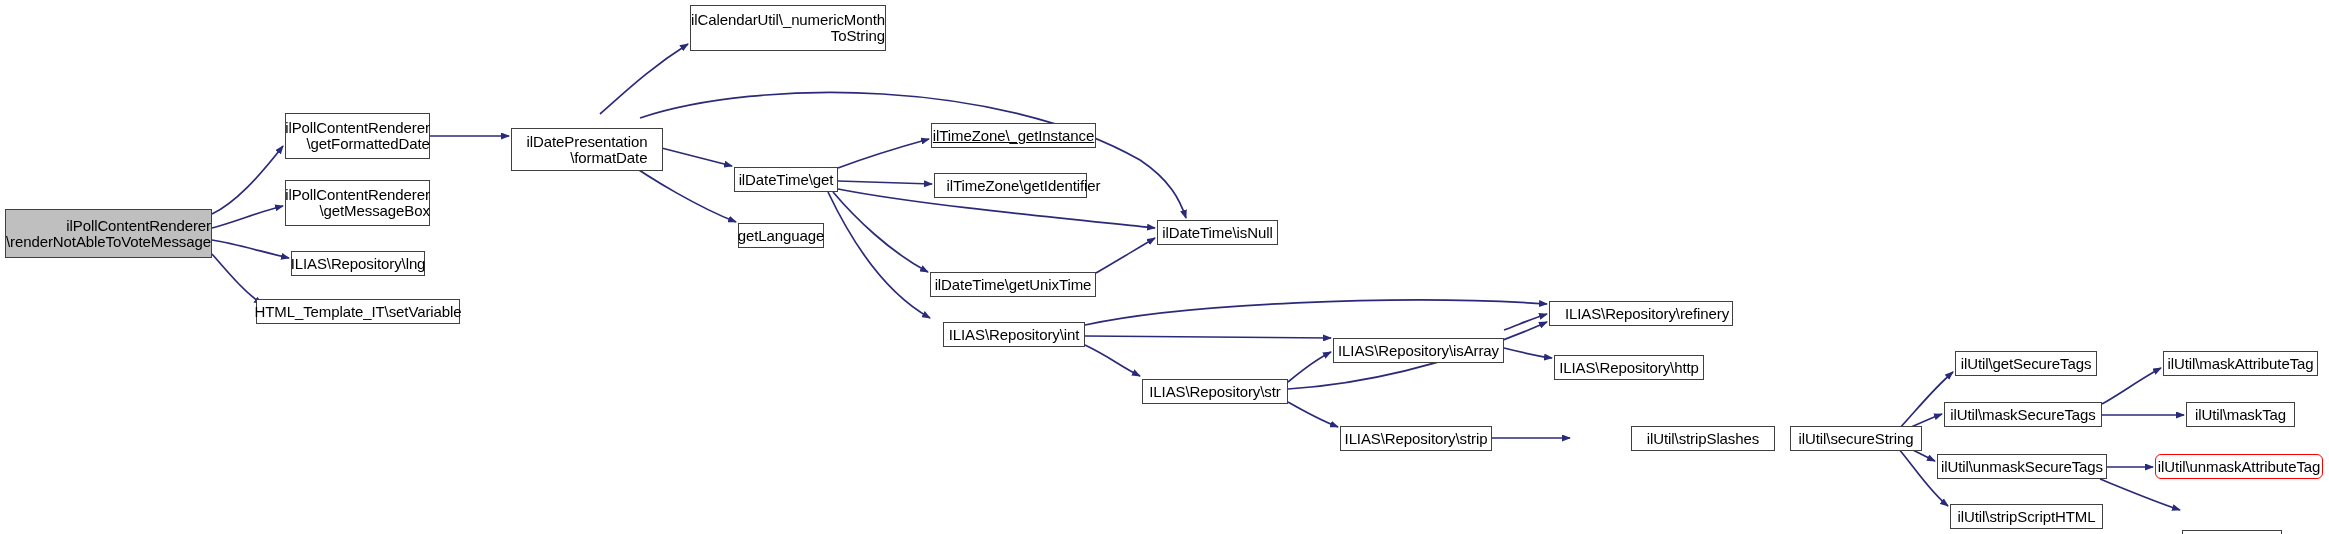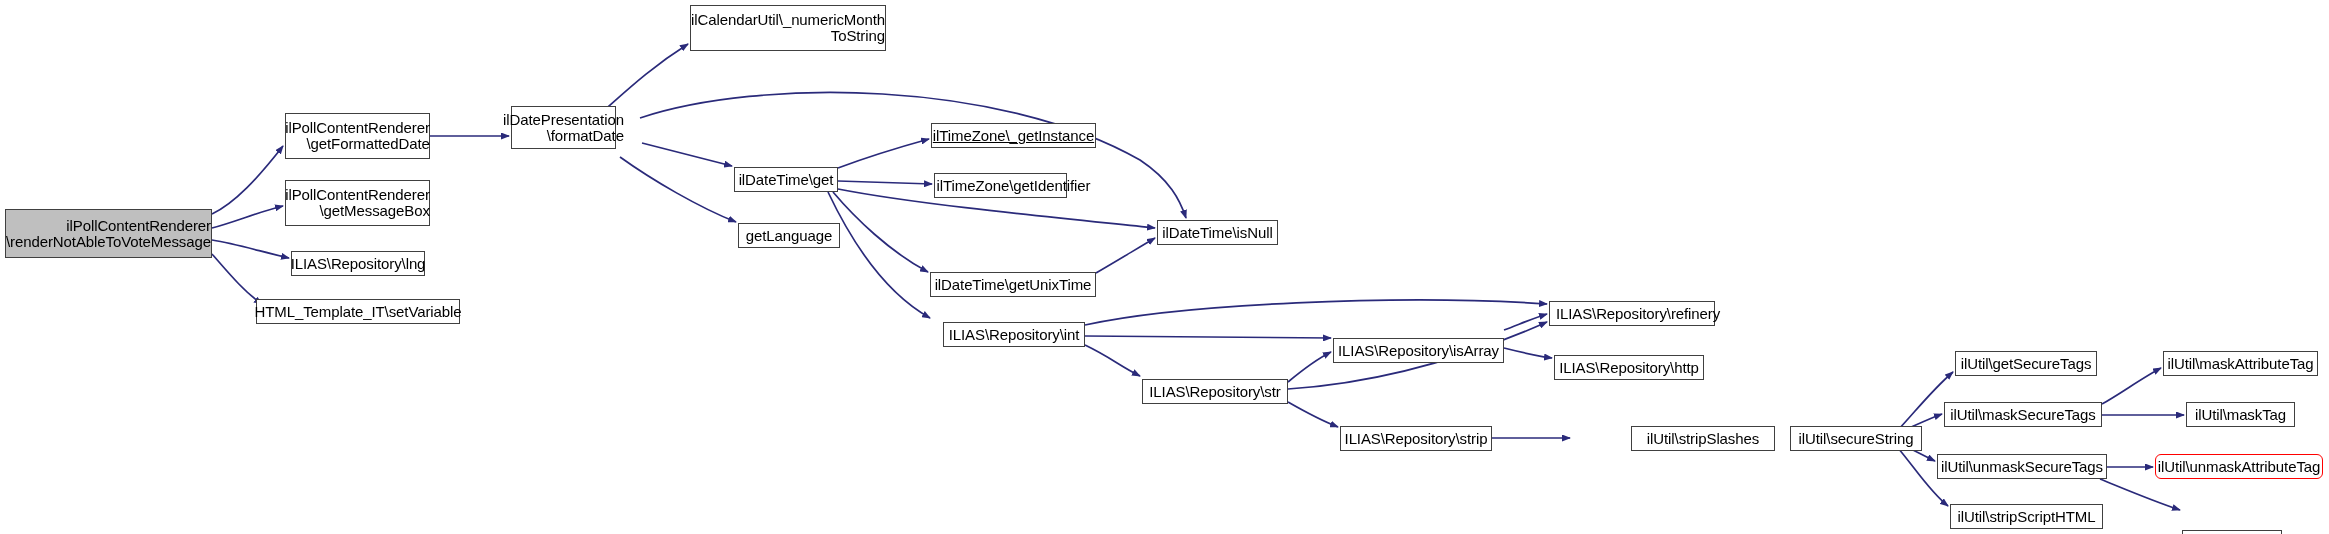--- a/index.html
+++ b/index.html
@@ -97,34 +97,34 @@
   </svg>
   <div id="node-layer">
       <div class="node root" style="left: 5px; top: 209px; width: 207px; height: 49px; background: rgb(191, 191, 191);">ilPollContentRenderer
 \renderNotAbleToVoteMessage</div>
       <div class="node" style="left: 285px; top: 113px; width: 145px; height: 46px;">ilPollContentRenderer
 \getFormattedDate</div>
       <div class="node" style="left: 285px; top: 180px; width: 145px; height: 46px;">ilPollContentRenderer
 \getMessageBox</div>
       <div class="node" style="left: 291px; top: 251px; width: 134px; height: 25px;">ILIAS\Repository\lng</div>
       <div class="node" style="left: 256px; top: 299px; width: 204px; height: 25px;">HTML_Template_IT\setVariable</div>
-      <div class="node" style="left: 511px; top: 106px; width: 105px; height: 43px;">ilDatePresentation
+      <div class="node" style="left: 511px; top: 128px; width: 152px; height: 43px;">ilDatePresentation
 \formatDate</div>
       <div class="node" style="left: 690px; top: 5px; width: 196px; height: 46px;">ilCalendarUtil\_numericMonth
 ToString</div>
       <div class="node" style="left: 734px; top: 167px; width: 104px; height: 25px;">ilDateTime\get</div>
-      <div class="node" style="left: 738px; top: 223px; width: 102px; height: 25px;">getLanguage</div>
+      <div class="node" style="left: 738px; top: 223px; width: 86px; height: 25px;">getLanguage</div>
       <div class="node" style="left: 931px; top: 123px; width: 165px; height: 25px; text-decoration: underline;">ilTimeZone\_getInstance</div>
-      <div class="node" style="left: 934px; top: 173px; width: 133px; height: 25px; padding-left: 26px;">ilTimeZone\getIdentifier</div>
+      <div class="node" style="left: 934px; top: 173px; width: 153px; height: 25px; padding-left: 26px;">ilTimeZone\getIdentifier</div>
       <div class="node" style="left: 1157px; top: 220px; width: 121px; height: 25px;">ilDateTime\isNull</div>
       <div class="node" style="left: 930px; top: 272px; width: 166px; height: 25px;">ilDateTime\getUnixTime</div>
       <div class="node" style="left: 943px; top: 322px; width: 142px; height: 25px;">ILIAS\Repository\int</div>
       <div class="node" style="left: 1142px; top: 379px; width: 146px; height: 25px;">ILIAS\Repository\str</div>
       <div class="node" style="left: 1333px; top: 326px; width: 171px; height: 25px; margin-top: 12px;">ILIAS\Repository\isArray</div>
-      <div class="node" style="left: 1549px; top: 301px; width: 166px; height: 25px; padding-left: 12px;">ILIAS\Repository\refinery</div>
+      <div class="node" style="left: 1549px; top: 301px; width: 184px; height: 25px; padding-left: 12px;">ILIAS\Repository\refinery</div>
       <div class="node" style="left: 1554px; top: 355px; width: 150px; height: 25px;">ILIAS\Repository\http</div>
       <div class="node" style="left: 1340px; top: 426px; width: 152px; height: 25px;">ILIAS\Repository\strip</div>
       <div class="node" style="left: 1631px; top: 426px; width: 144px; height: 25px;">ilUtil\stripSlashes</div>
       <div class="node" style="left: 1766px; top: 426px; width: 132px; height: 25px; margin-left: 24px;">ilUtil\secureString</div>
       <div class="node" style="left: 1955px; top: 351px; width: 142px; height: 25px;">ilUtil\getSecureTags</div>
       <div class="node" style="left: 1944px; top: 402px; width: 158px; height: 25px;">ilUtil\maskSecureTags</div>
       <div class="node" style="left: 1937px; top: 454px; width: 170px; height: 25px;">ilUtil\unmaskSecureTags</div>
       <div class="node" style="left: 1950px; top: 504px; width: 153px; height: 25px;">ilUtil\stripScriptHTML</div>
       <div class="node" style="left: 2163px; top: 351px; width: 155px; height: 25px;">ilUtil\maskAttributeTag</div>
       <div class="node" style="left: 2186px; top: 402px; width: 109px; height: 25px;">ilUtil\maskTag</div>

